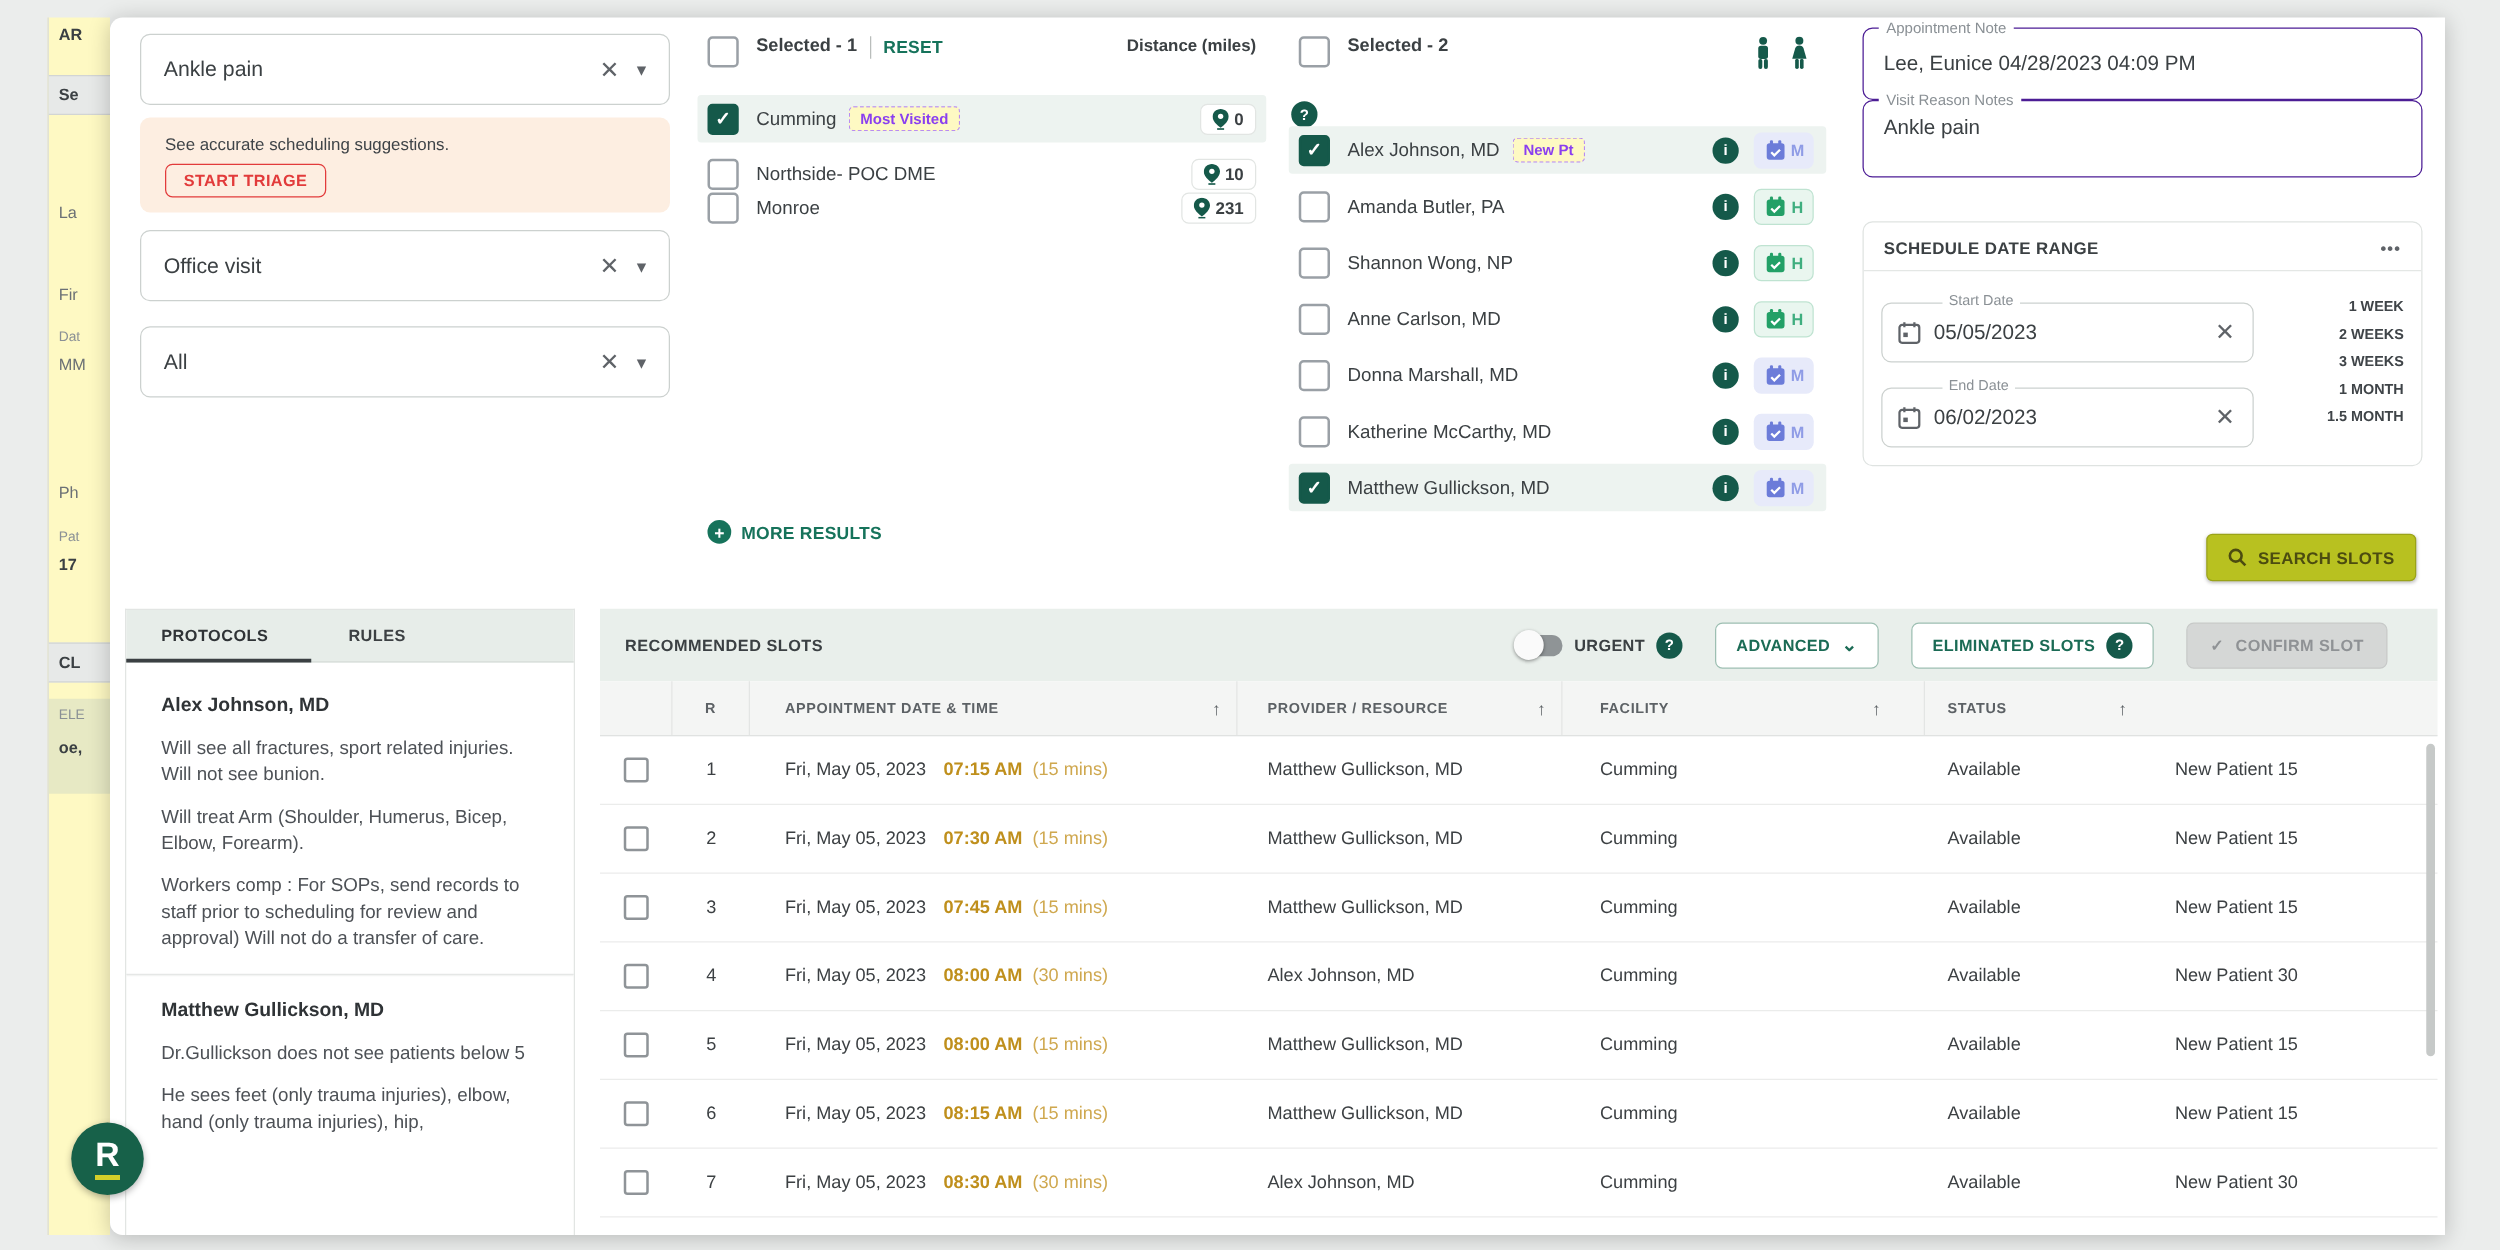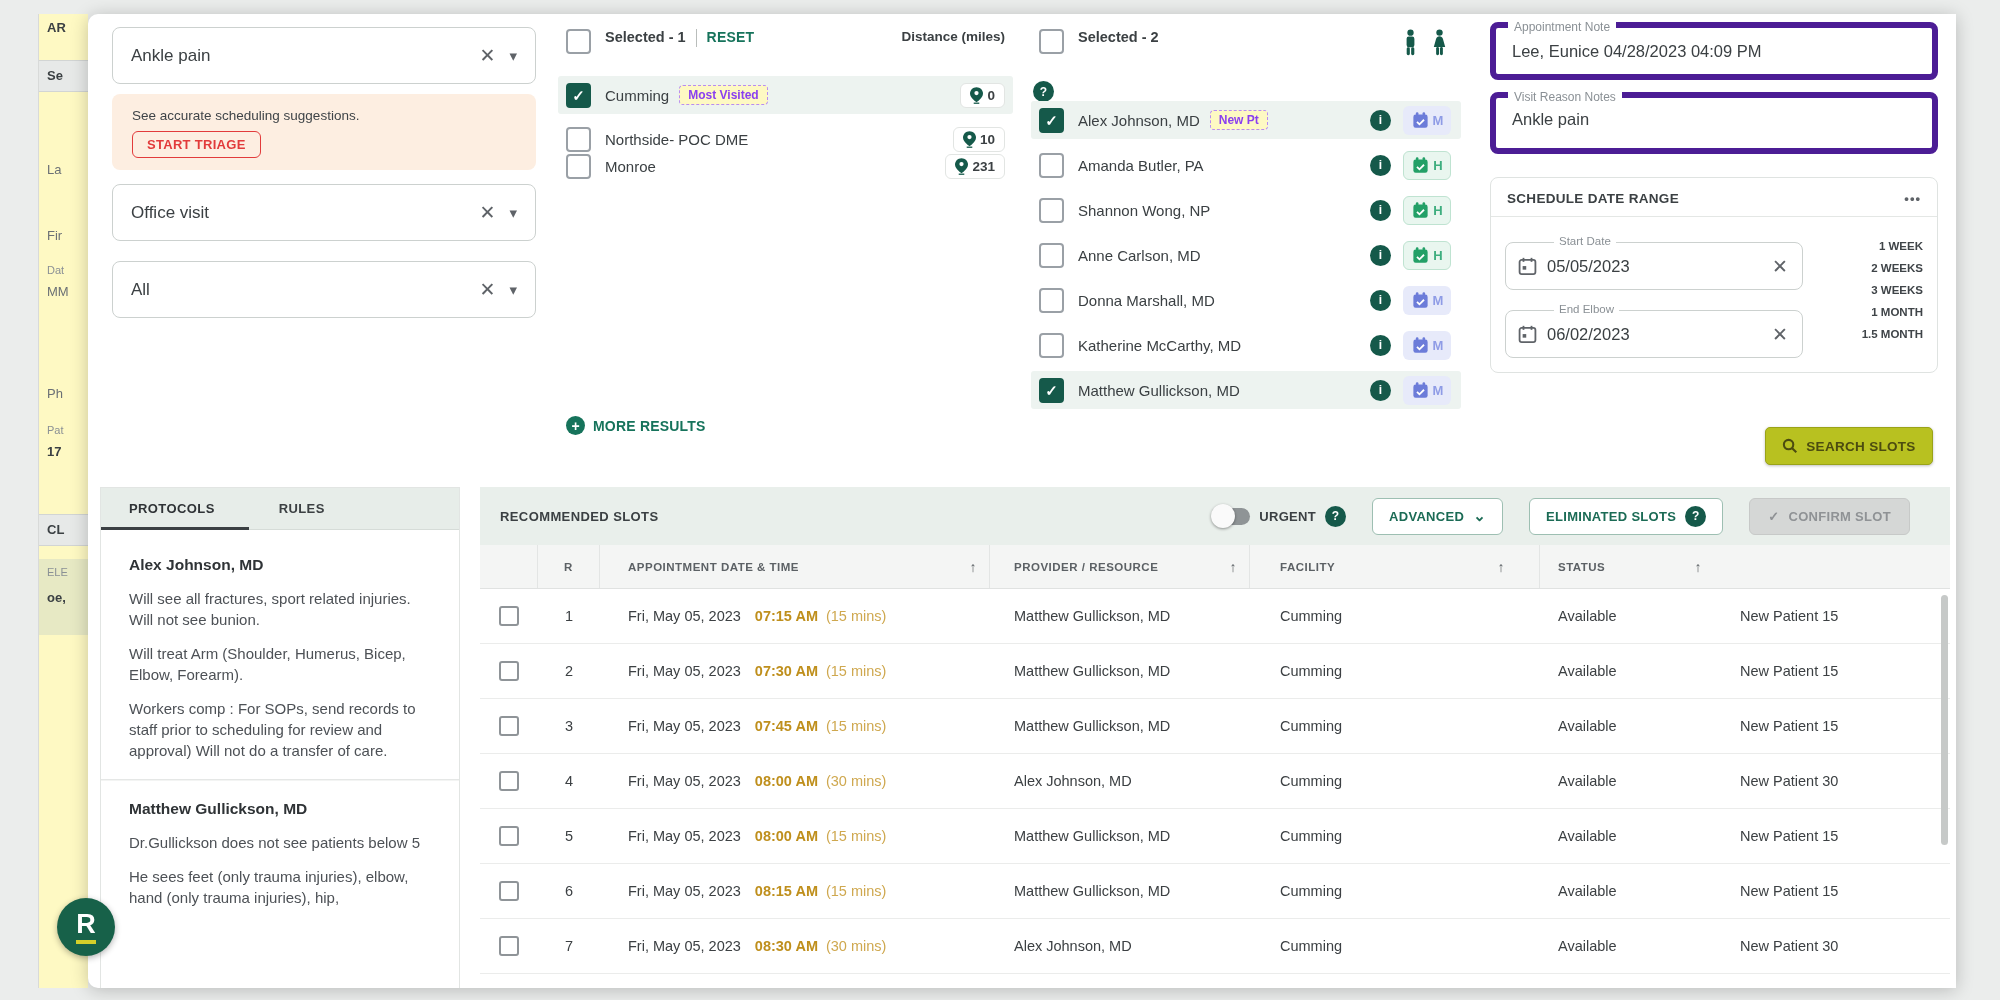--- a/index.html
+++ b/index.html
@@ -57,21 +57,21 @@
   .prov-row { position:absolute; left:0; width:430px; height:38px; display:flex; align-items:center; padding:0 8px; border-radius:3px; }
   .prov-icons { margin-left:auto; display:flex; align-items:center; gap:12px; padding-right:2px; }
   .cal-chip { width:48px; height:29px; border-radius:6px; display:flex; align-items:center; justify-content:center; gap:3px; font-weight:bold; font-size:13px; cursor:pointer; }
   .cal-blue { background:#e7eafa; color:#8f9ce6; }
   .cal-blue svg { color:#6c7cd9; }
   .cal-green { background:#e9f6ef; border:1px solid #bfe3d1; color:#3fae7f; }
   .cal-green svg { color:#23a067; }
 
   
   #right-col { position:absolute; left:1402px; top:0; width:448px; }
-  .field { position:absolute; left:0; width:448px; border:6px solid #4c1d95; border-radius:8px; background:#fff; }
+  .field { position:absolute; left:0; width:448px; border:1px solid #4c1d95; border-radius:8px; background:#fff; }
   .field-label { position:absolute; top:-8px; left:12px; background:#fff; padding:0 6px; font-size:12px; color:#8a9095; white-space:nowrap; }
   .field-value { font-size:16.5px; color:#3b4043; padding:0 16px; display:flex; align-items:center; height:100%; }
   #dr-card { position:absolute; left:0; top:163px; width:448px; height:196px; border:1px solid #dfe3e1; border-radius:8px; background:#fff; }
   #dr-head { display:flex; align-items:center; padding:13px 16px 10px 16px; border-bottom:1px solid #e4e7e5; }
   #dr-title { font-weight:bold; font-size:13.5px; color:#3b4043; letter-spacing:.3px; }
   #dr-menu { margin-left:auto; color:#5f6368; font-weight:bold; letter-spacing:1px; font-size:13px; cursor:pointer; }
   .date-field { position:absolute; left:14px; width:298px; height:48px; border:1px solid #ccd1cf; border-radius:8px; background:#fff; display:flex; align-items:center; padding:0 12px; gap:10px; }
   .date-label { position:absolute; top:-8px; left:48px; background:#fff; padding:0 5px; font-size:11.5px; color:#8a9095; }
   .date-value { font-size:16.5px; color:#3b4043; flex:1; }
   .quick-links { position:absolute; right:14px; top:62px; display:flex; flex-direction:column; align-items:flex-end; gap:10px; }
@@ -379,21 +379,21 @@
           </span>
         </span>
       </div>
     </div>
 
     <div id="right-col">
       <div class="field" style="top:8px; height:58px">
         <span class="field-label">Appointment Note</span>
         <span class="field-value">Lee, Eunice 04/28/2023 04:09 PM</span>
       </div>
-      <div class="field" style="top:78px; height:62px">
+      <div class="field" style="top:66px; height:62px">
         <span class="field-label">Visit Reason Notes</span>
         <span class="field-value" style="align-items:flex-start; padding-top:12px">Ankle pain</span>
       </div>
 
       <div id="dr-card">
         <div id="dr-head">
           <span id="dr-title">SCHEDULE DATE RANGE</span>
           <span id="dr-menu">•••</span>
         </div>
 
@@ -403,21 +403,21 @@
               <rect x="1.5" y="2.8" width="15" height="13.5" rx="2" fill="none" stroke="#5f6368" stroke-width="1.7"></rect>
               <line x1="5.2" y1="0.8" x2="5.2" y2="4.6" stroke="#5f6368" stroke-width="1.7"></line>
               <line x1="12.8" y1="0.8" x2="12.8" y2="4.6" stroke="#5f6368" stroke-width="1.7"></line>
               <rect x="4.4" y="8.6" width="3.4" height="3.4" fill="#5f6368"></rect>
             </svg>
           <span class="date-value">05/05/2023</span>
           <span class="icon-x" style="margin-right:2px">✕</span>
         </div>
 
         <div class="date-field" style="top:132px">
-          <span class="date-label">End Elbow</span>
+          <span class="date-label">End Date</span>
           <svg width="19" height="19" viewBox="0 0 18 18">
               <rect x="1.5" y="2.8" width="15" height="13.5" rx="2" fill="none" stroke="#5f6368" stroke-width="1.7"></rect>
               <line x1="5.2" y1="0.8" x2="5.2" y2="4.6" stroke="#5f6368" stroke-width="1.7"></line>
               <line x1="12.8" y1="0.8" x2="12.8" y2="4.6" stroke="#5f6368" stroke-width="1.7"></line>
               <rect x="4.4" y="8.6" width="3.4" height="3.4" fill="#5f6368"></rect>
             </svg>
           <span class="date-value">06/02/2023</span>
           <span class="icon-x" style="margin-right:2px">✕</span>
         </div>
 

